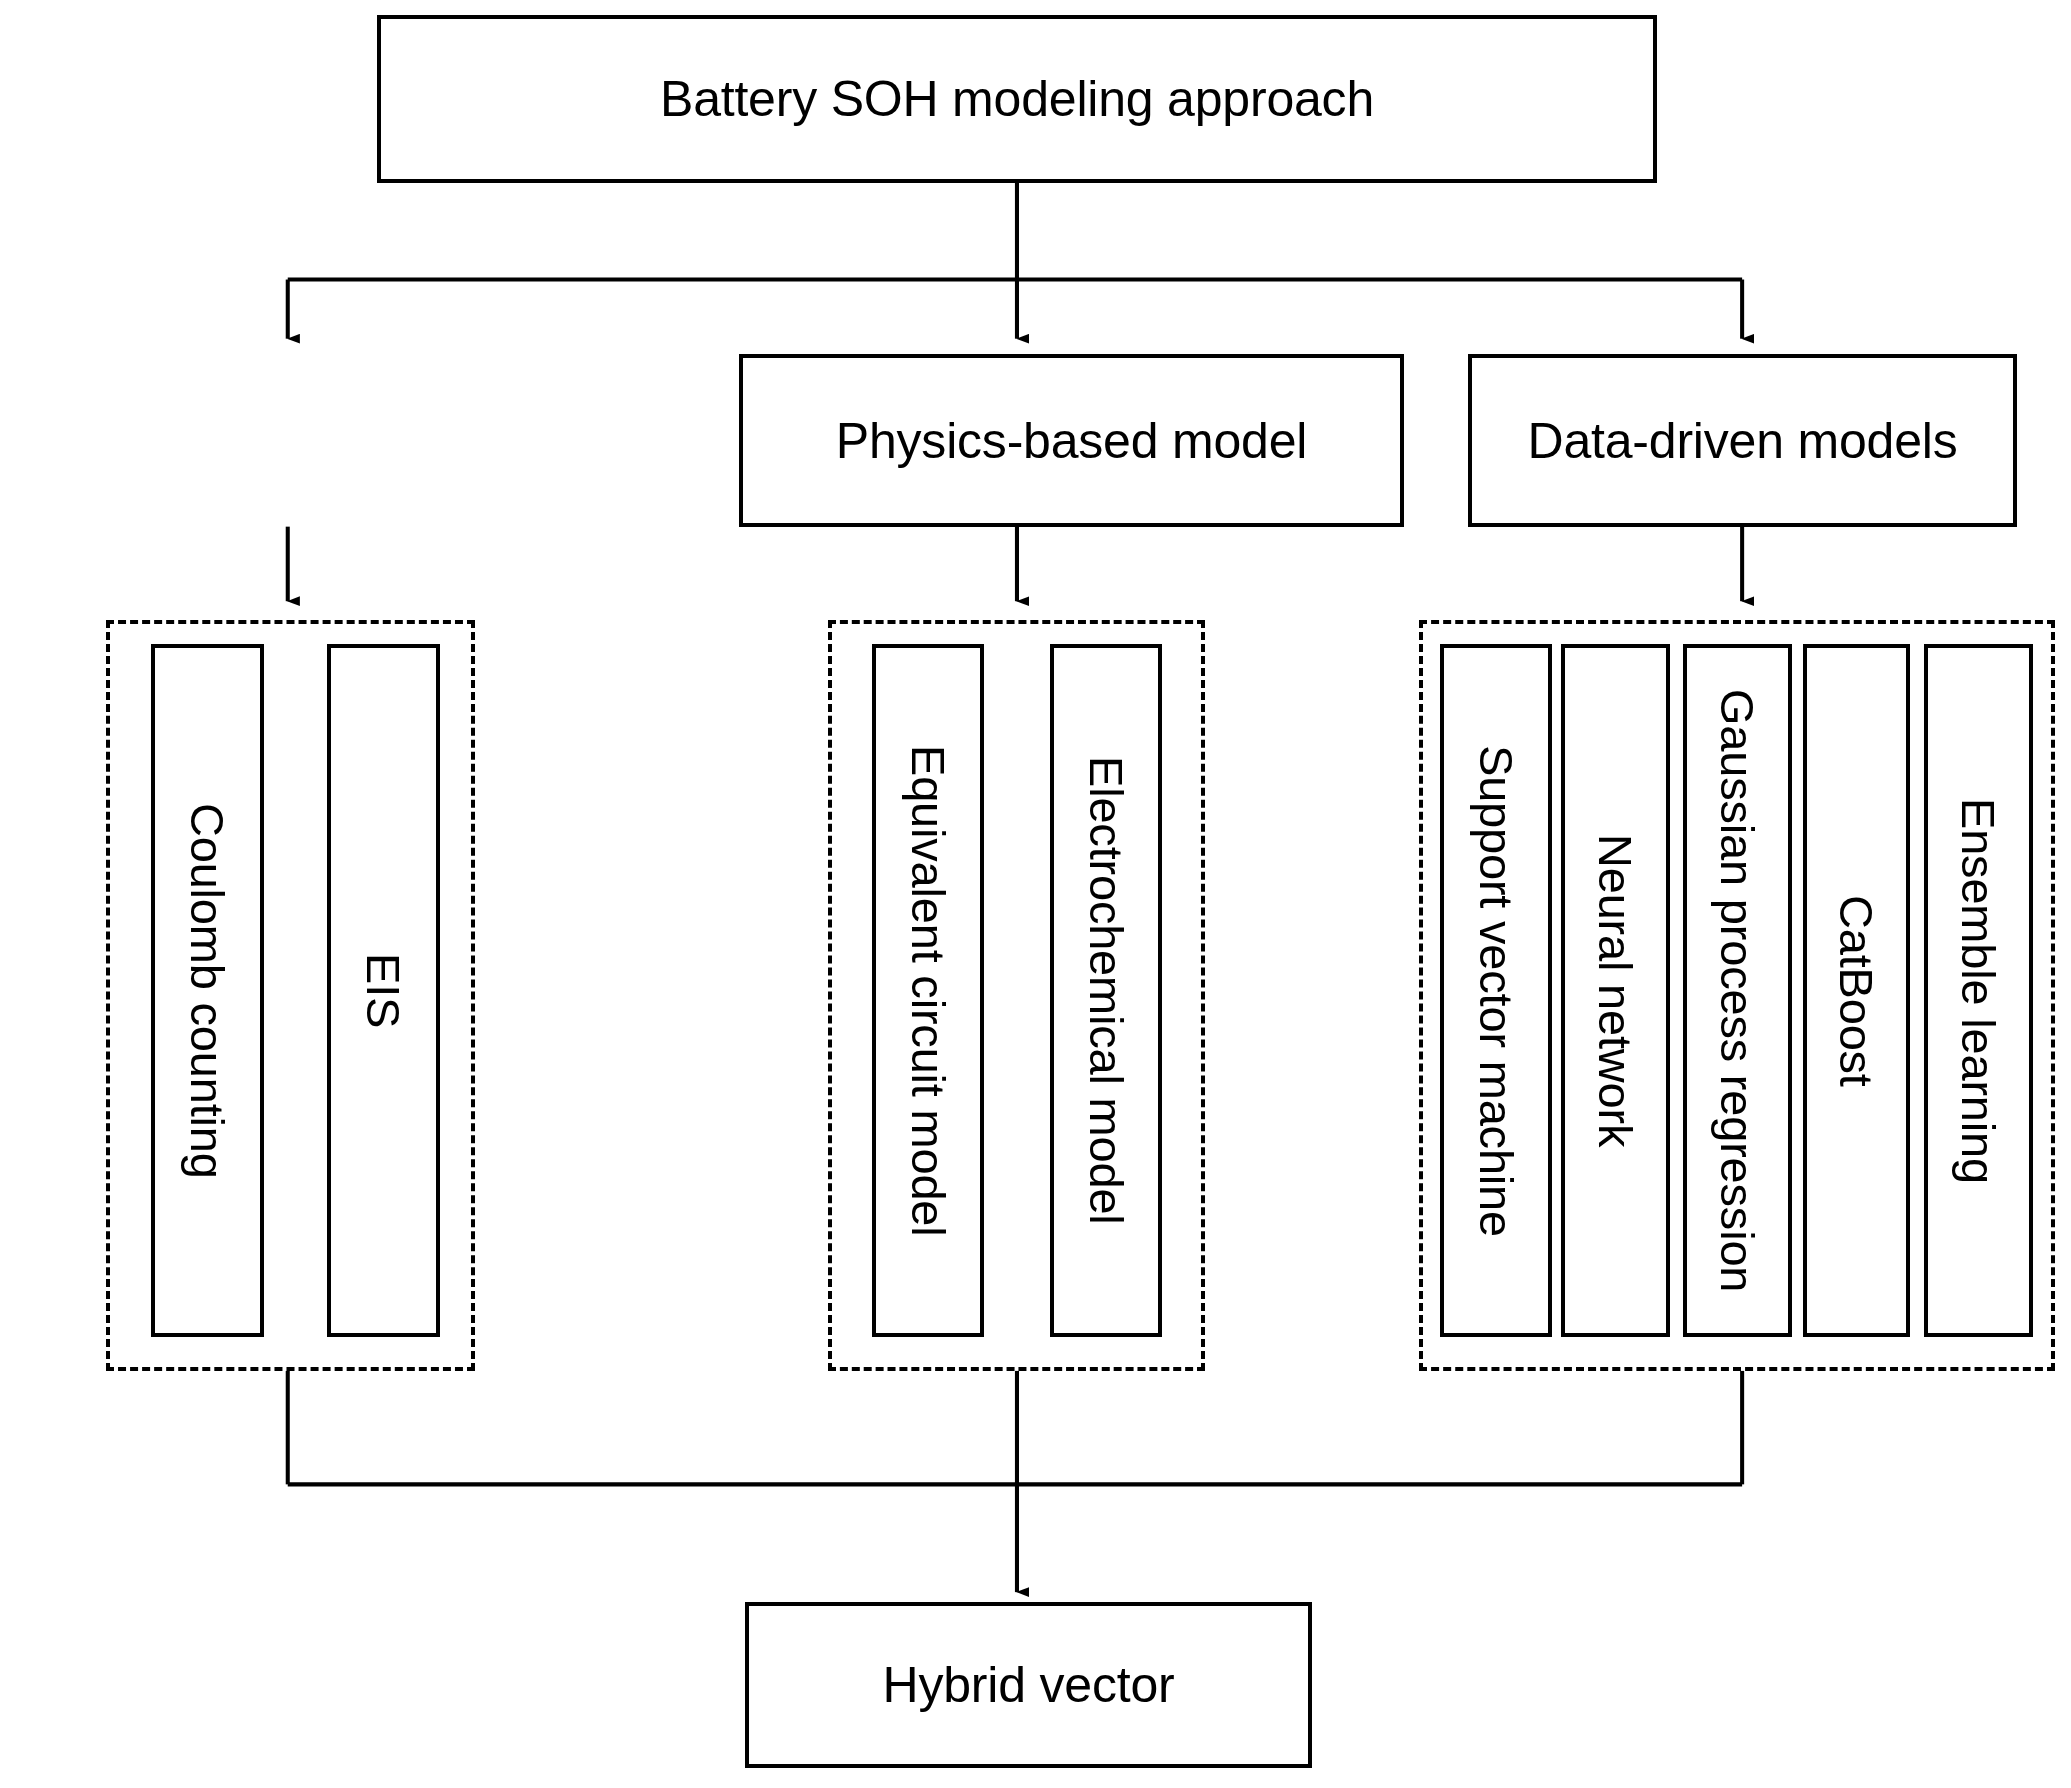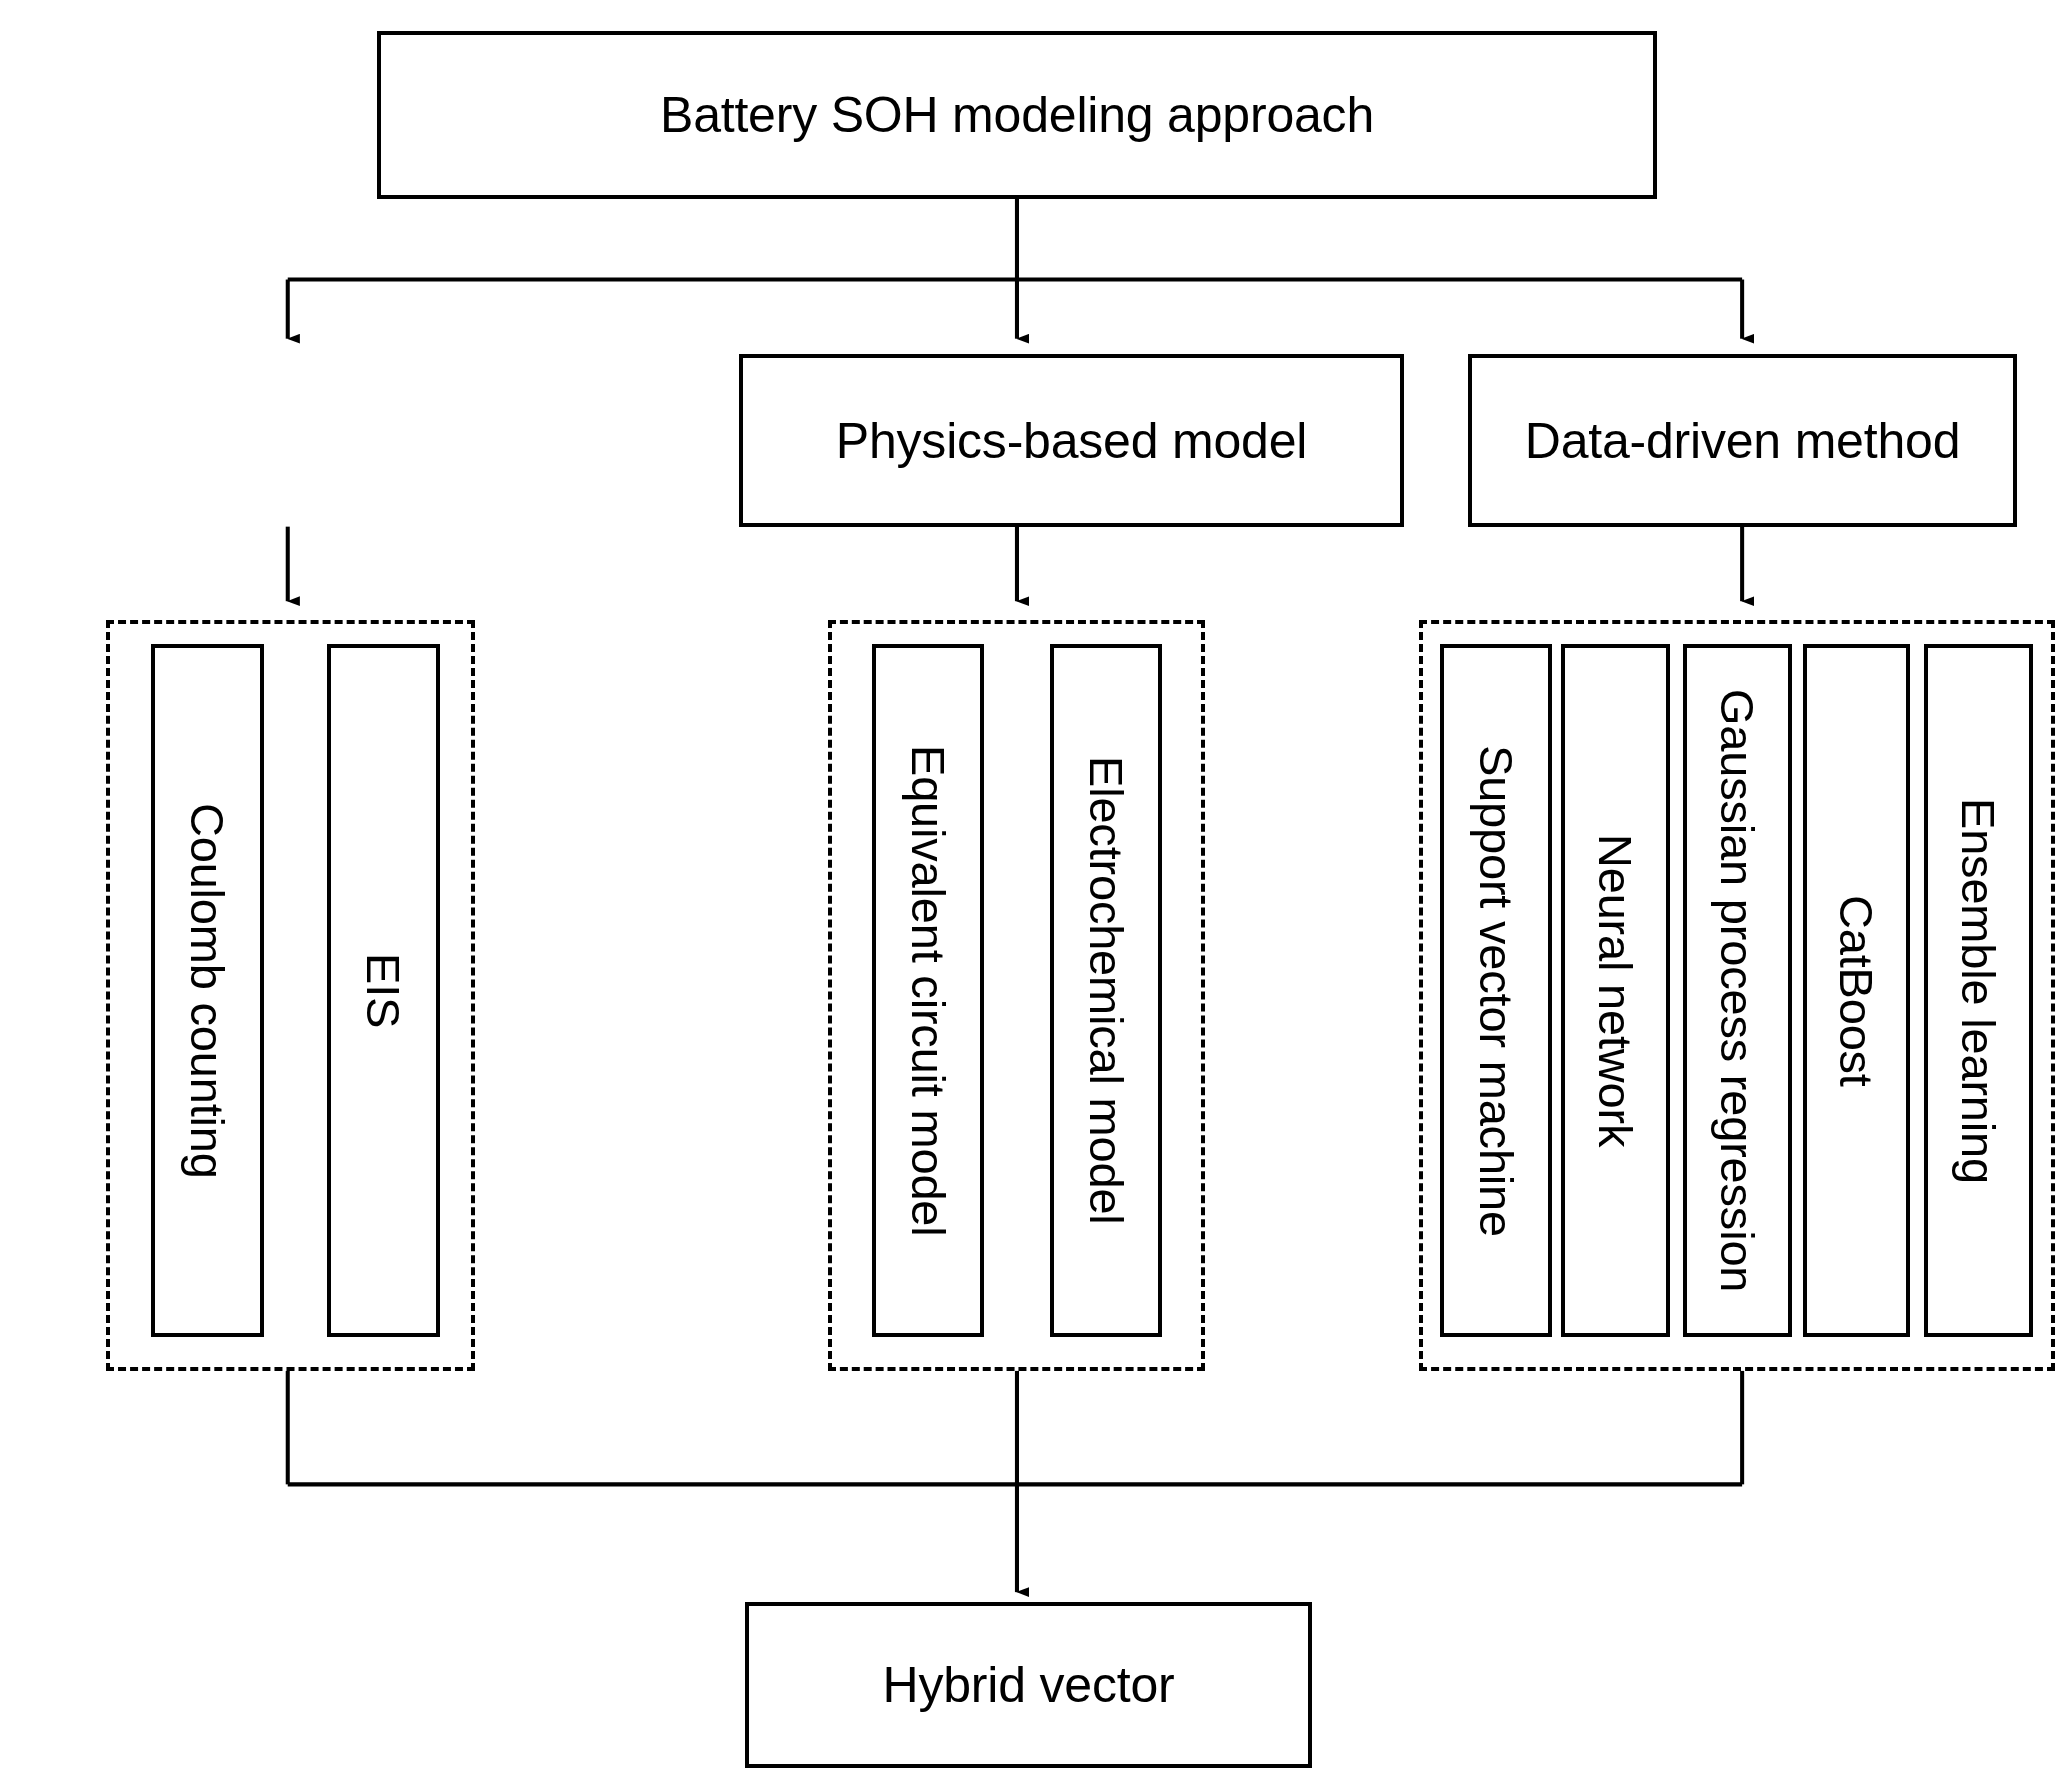--- a/index.html
+++ b/index.html
@@ -96,31 +96,31 @@
 
     <g>
       <line x1="355" y1="1692" x2="355" y2="1832" stroke="#000000" stroke-width="5"></line>
       <line x1="1255" y1="1692" x2="1255" y2="1832" stroke="#000000" stroke-width="5"></line>
       <line x1="2150" y1="1692" x2="2150" y2="1832" stroke="#000000" stroke-width="5"></line>
       <line x1="355" y1="1832" x2="2150" y2="1832" stroke="#000000" stroke-width="5"></line>
       <line x1="1255" y1="1832" x2="1255" y2="1965" stroke="#000000" stroke-width="5" marker-end="url(#arrowhead)"></line>
     </g>
   </svg>
 
-  <div class="node" style="left:377px; top:14.6px; width:1280px; height:168px;margin-top:16px;">
+  <div class="node" style="left:377px; top:14.6px; width:1280px; height:168px;">
     <span class="label">Battery SOH modeling approach</span>
   </div>
 
 
   <div class="node" style="left:739px; top:354px; width:665px; height:173px;">
     <span class="label">Physics-based model</span>
   </div>
 
   <div class="node" style="left:1468px; top:354px; width:549px; height:173px;">
-    <span class="label">Data-driven method</span>
+    <span class="label">Data-driven models</span>
   </div>
 
   <div class="group" style="left:106px; top:620px; width:369px; height:751px;"></div>
   <div class="vbox" style="left:151px; top:644px; width:113px; height:693px;">
     <span class="vlabel">Coulomb counting</span>
   </div>
   <div class="vbox" style="left:327px; top:644px; width:113px; height:693px;">
     <span class="vlabel">EIS</span>
   </div>
 

